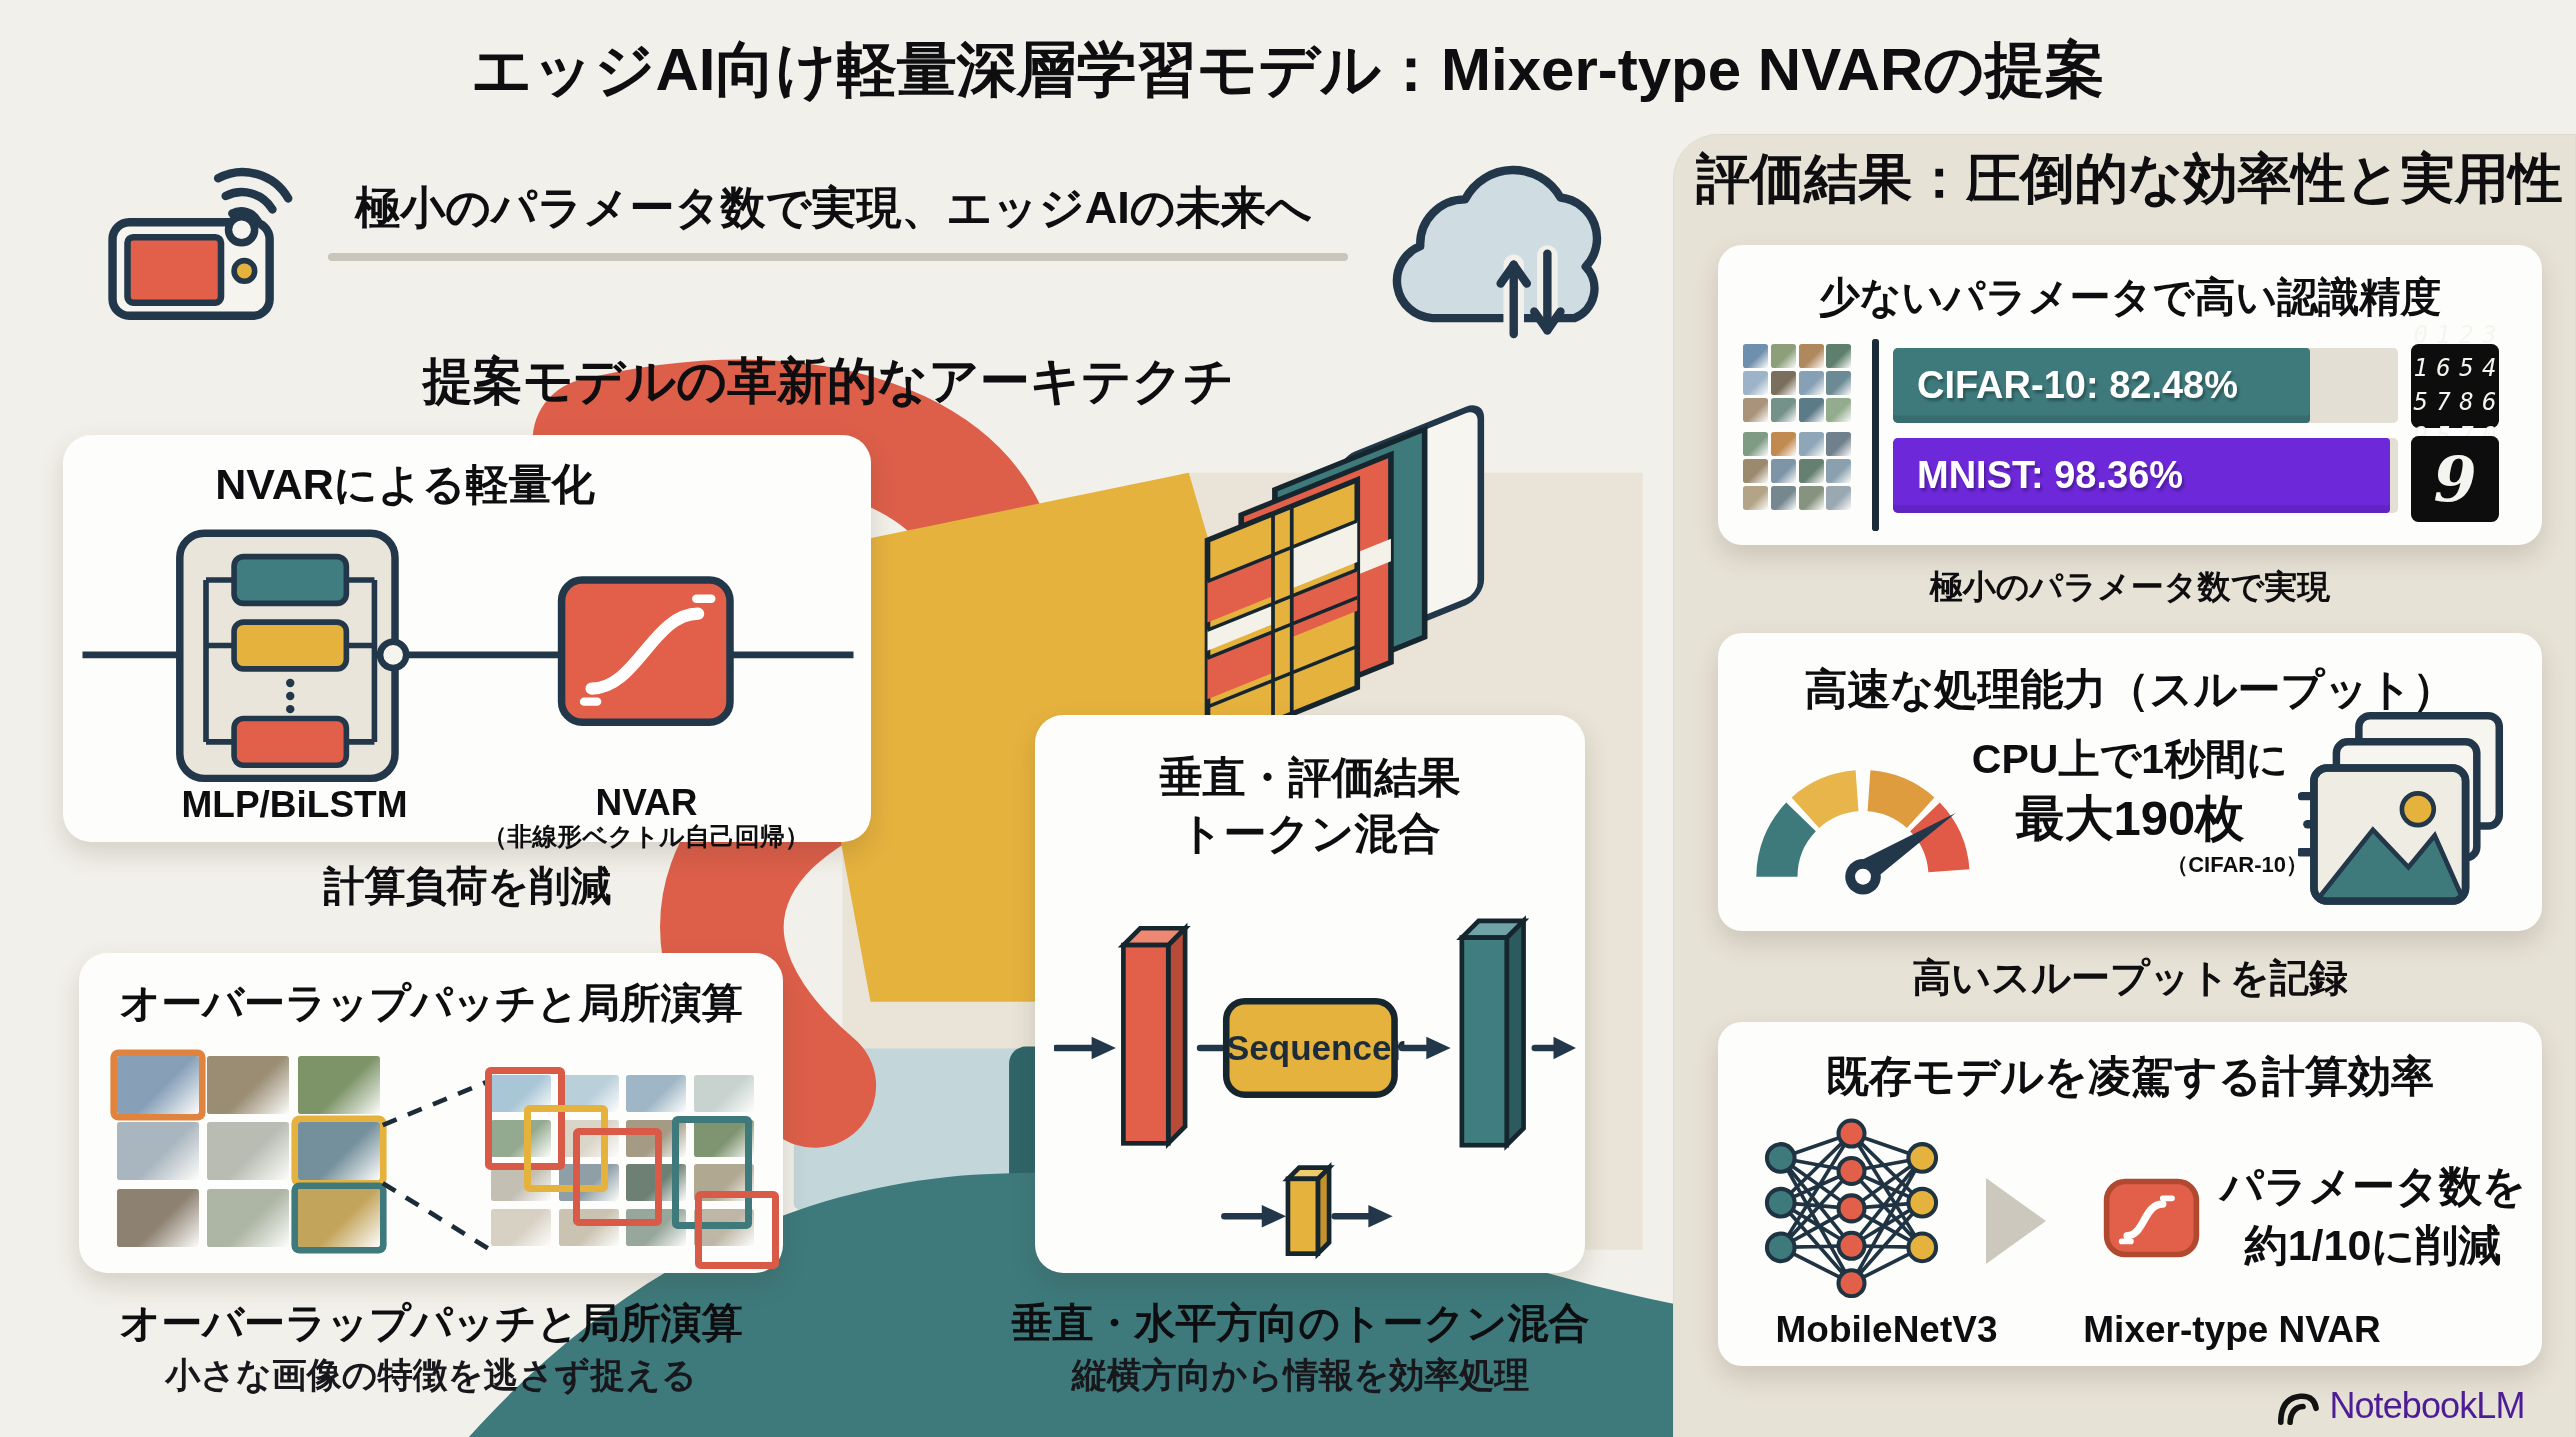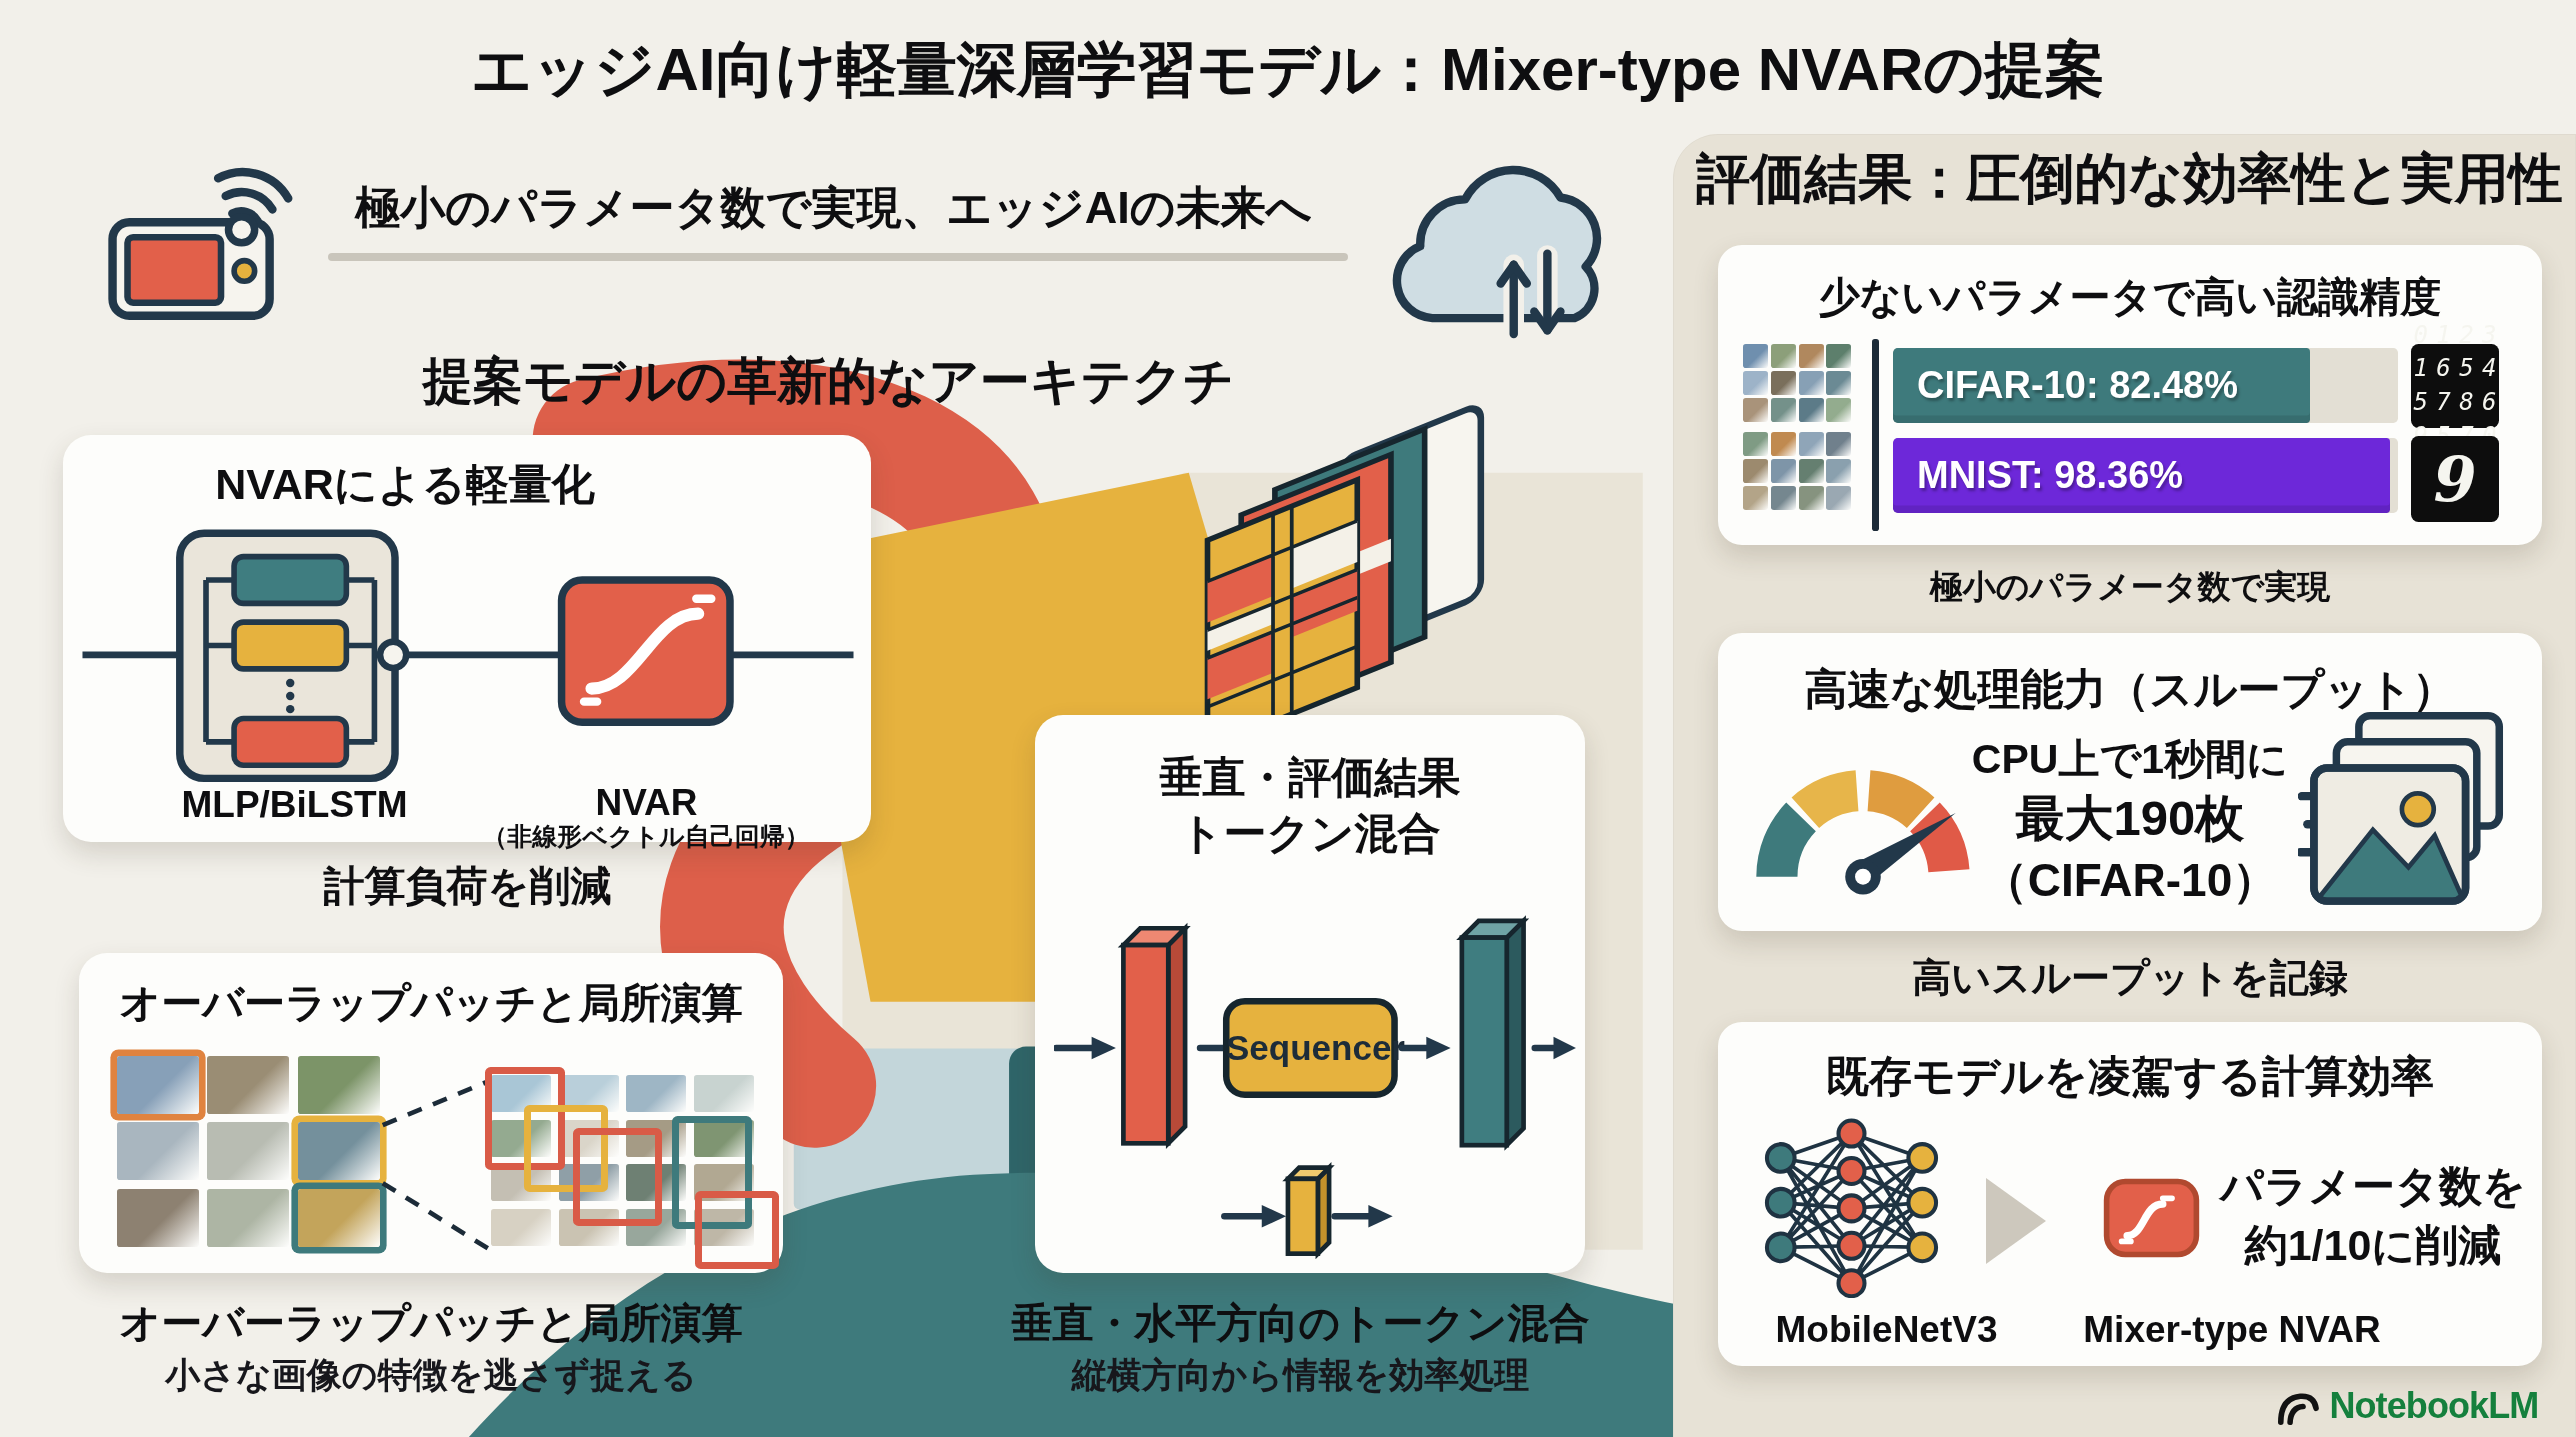--- a/index.html
+++ b/index.html
@@ -20,21 +20,21 @@
              display:flex;flex-direction:column;justify-content:center;align-items:center;z-index:4;gap:14px;}
   .digit-row{font-family:"DejaVu Sans Mono",monospace;font-style:italic;font-size:24px;
              letter-spacing:8.4px;line-height:19.7px;text-indent:8.4px;}
   .big-digit{font-family:"DejaVu Serif",serif;font-style:italic;font-size:62px;font-weight:700;}
   .thumb-grid{position:absolute;z-index:4;}
   .seq-label{position:absolute;text-align:center;font-weight:800;color:#1d2c39;z-index:5;}
   .right-panel{position:absolute;left:1673px;top:134px;width:903px;height:1304px;
                background:#e7e2d6;border-radius:45px 0 0 0;z-index:2;
                box-shadow:inset 0 0 0 0.9px rgba(0,0,0,.03);}
   .brand{position:absolute;display:flex;align-items:center;gap:9.4px;z-index:5;}
-  .brand-text{font-weight:700;font-size:36px;letter-spacing:-0.9px;color:#15803d;}
+  .brand-text{font-weight:400;font-size:36px;letter-spacing:-0.9px;color:#4c1d95;}
 </style>
 </head>
 <body>
 
 <div class="canvas">
 
   <svg class="abs" style="left:0;top:0;z-index:1;" width="2576" height="1438" viewBox="0 0 2752 1536">
 
     <path d="M900,660 L1265,505 L1755,505 L1755,1335 L945,1335 Q900,1335 900,1290 Z" fill="#e9e4d7"></path>
     <path d="M950,1536 L950,1472 Q950,1430 1000,1430 L1740,1430 Q1790,1430 1790,1470 L1790,1536 Z" fill="#e9e4d7"></path>
@@ -298,21 +298,21 @@
       <path d="M131.4,70.2 A92,92 0 0 1 186.6,93.6" stroke="#df9c3f"></path>
       <path d="M191.2,98.1 A92,92 0 0 1 216.8,155.6" stroke="#e05a47"></path>
     </g>
     <polygon points="224,94 114,149 121,178" fill="#22384a"></polygon>
     <circle cx="125" cy="162" r="19" fill="#22384a"></circle>
     <circle cx="125" cy="162" r="8.5" fill="#ffffff"></circle>
   </svg>
 
   <div class="abs ttl z4" style="left:1952px;top:732px;width:356px;font-size:41px;">CPU上で1秒間に</div>
   <div class="abs ttl z4" style="left:1952px;top:786px;width:356px;font-size:49px;">最大190枚</div>
-  <div class="abs ttl z4" style="left:1952px;top:850px;width:356px;font-size:46px;">（CIFAR-10）</div>
+  <div class="abs ttl z4" style="left:1952px;top:850px;width:356px;font-size:22px;text-align:right;">（CIFAR-10）</div>
 
   <svg class="abs z4" style="left:2298px;top:710px;" width="220" height="206" viewBox="0 0 235 220">
     <g stroke="#22384a" stroke-width="9" stroke-linecap="round">
       <path d="M4,92 H44"></path>
         <path d="M10,122 H52"></path>
         <path d="M2,152 H40"></path>
     </g>
     <rect x="65" y="6" width="150" height="118" rx="12" fill="#f7f5ef" stroke="#22384a" stroke-width="8"></rect>
     <rect x="41" y="34" width="150" height="124" rx="12" fill="#f7f5ef" stroke="#22384a" stroke-width="8"></rect>
     <clipPath id="ph">

